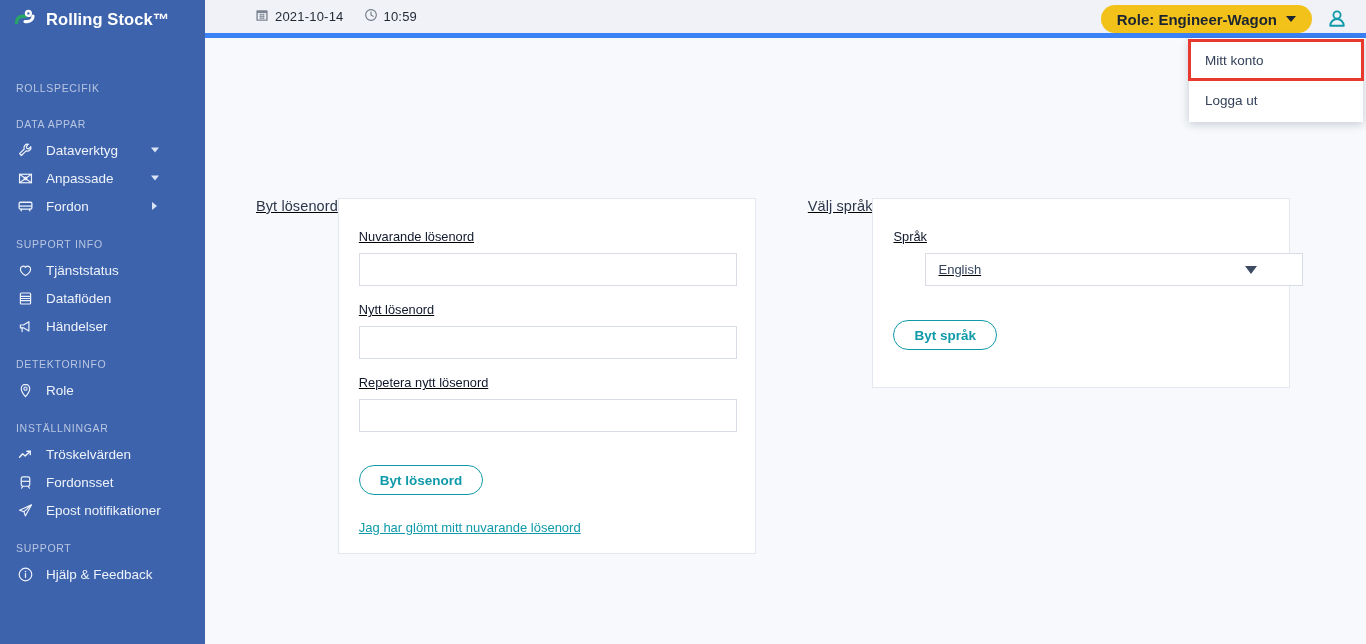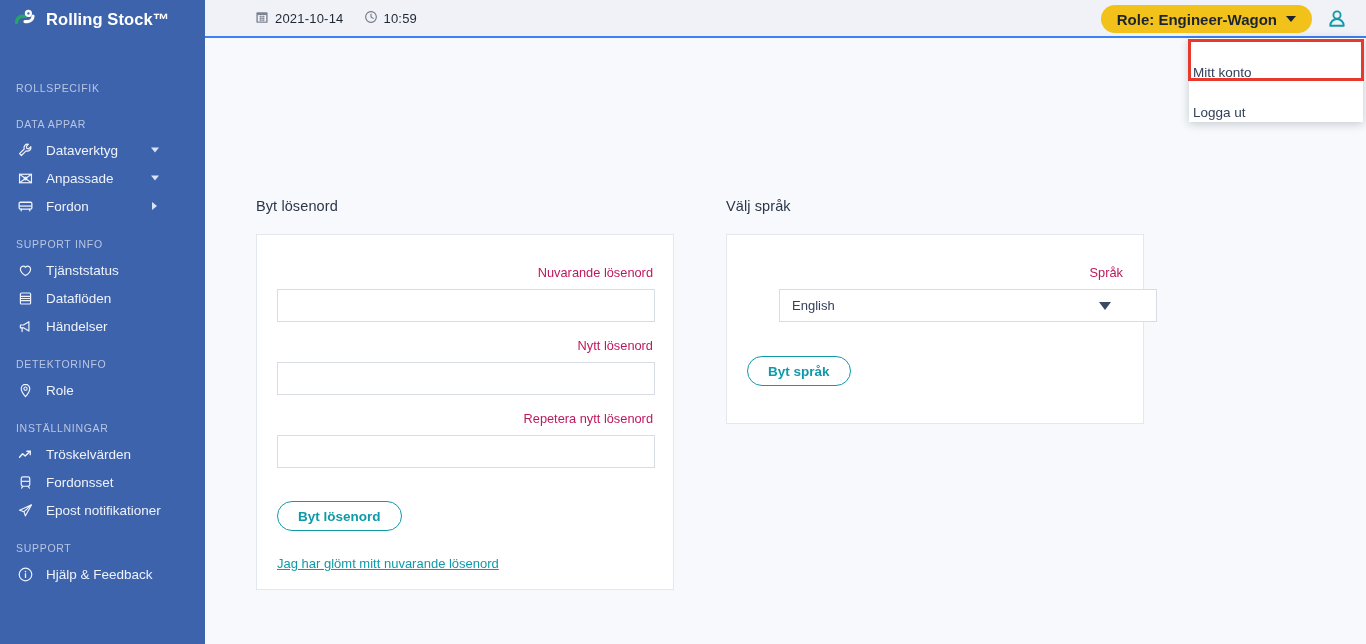--- a/index.html
+++ b/index.html
@@ -74,21 +74,21 @@
     border-bottom: 4.5px solid transparent;
     border-left: 5px solid #dbe4f5;
     transform: translateY(-50%);
   }
 
   
   .main { flex: 1; position: relative; background: #f7f9fc; height: 644px; }
   .topbar {
     height: 38px;
     background: #f0f2f7;
-    border-bottom: 2px solid #3b82f6;
+    border-bottom: 5px solid #3b82f6;
     display: flex; align-items: center;
     padding-left: 50px;
     position: relative;
   }
   .dt-group { display: flex; align-items: center; gap: 6px; color: #2e3a4d; font-size: 13px; }
   .dt-group .sep { width: 8px; }
   .dt-text { font-size: 13px; color: #1f2733; letter-spacing: .2px; }
 
   .topbar-right {
     position: absolute; right: 0; top: 0; height: 38px;
@@ -119,59 +119,58 @@
     position: absolute;
     top: 38px; right: 3px;
     width: 174px;
     background: #ffffff;
     box-shadow: 0 2px 9px rgba(20,30,50,.22);
     z-index: 40;
     padding: 2px 0;
   }
   .user-menu-item {
     height: 40px;
-    display: flex; align-items: flex-end;
-    padding-left: 4px;
+    display: flex; align-items: center;
+    padding-left: 16px;
     font-size: 13.5px;
     color: #33415a;
     cursor: pointer;
   }
   .user-menu-item.highlight {
     outline: 3px solid #e8392e;
     outline-offset: -2px;
     position: relative;
     z-index: 2;
   }
 
   
   .content { position: relative; padding: 0; }
   .cards { display: flex; position: absolute; top: 160px; left: 51px; gap: 52px; }
 
-  .col { display: flex; flex-direction: column; }
+  .col { display: flex; flex-direction: row; text-decoration: underline; }
   .card-title {
     font-size: 14.5px;
     color: #2b3648;
     margin-bottom: 20px;
     letter-spacing: .1px;
   }
   .card {
     background: #ffffff;
     border: 1px solid #e3e7ee;
     width: 418px;
   }
   .card.pw { height: 356px; padding: 30px 20px 0 20px; }
   .card.lang { height: 190px; padding: 30px 20px 0 20px; }
 
   .field { margin-bottom: 16px; }
   .field-label {
     font-size: 12.8px;
-    color: #be185d;
+    color: #0f172a;
     margin-bottom: 9px;
     display: block;
-    text-align: right;
   }
   .text-input {
     width: 378px; height: 33px;
     border: 1px solid #d8dde5;
     background: #fff;
     font-size: 13px;
     padding: 0 9px;
     color: #2b3648;
     font-family: "Liberation Sans", sans-serif;
     outline: none;

